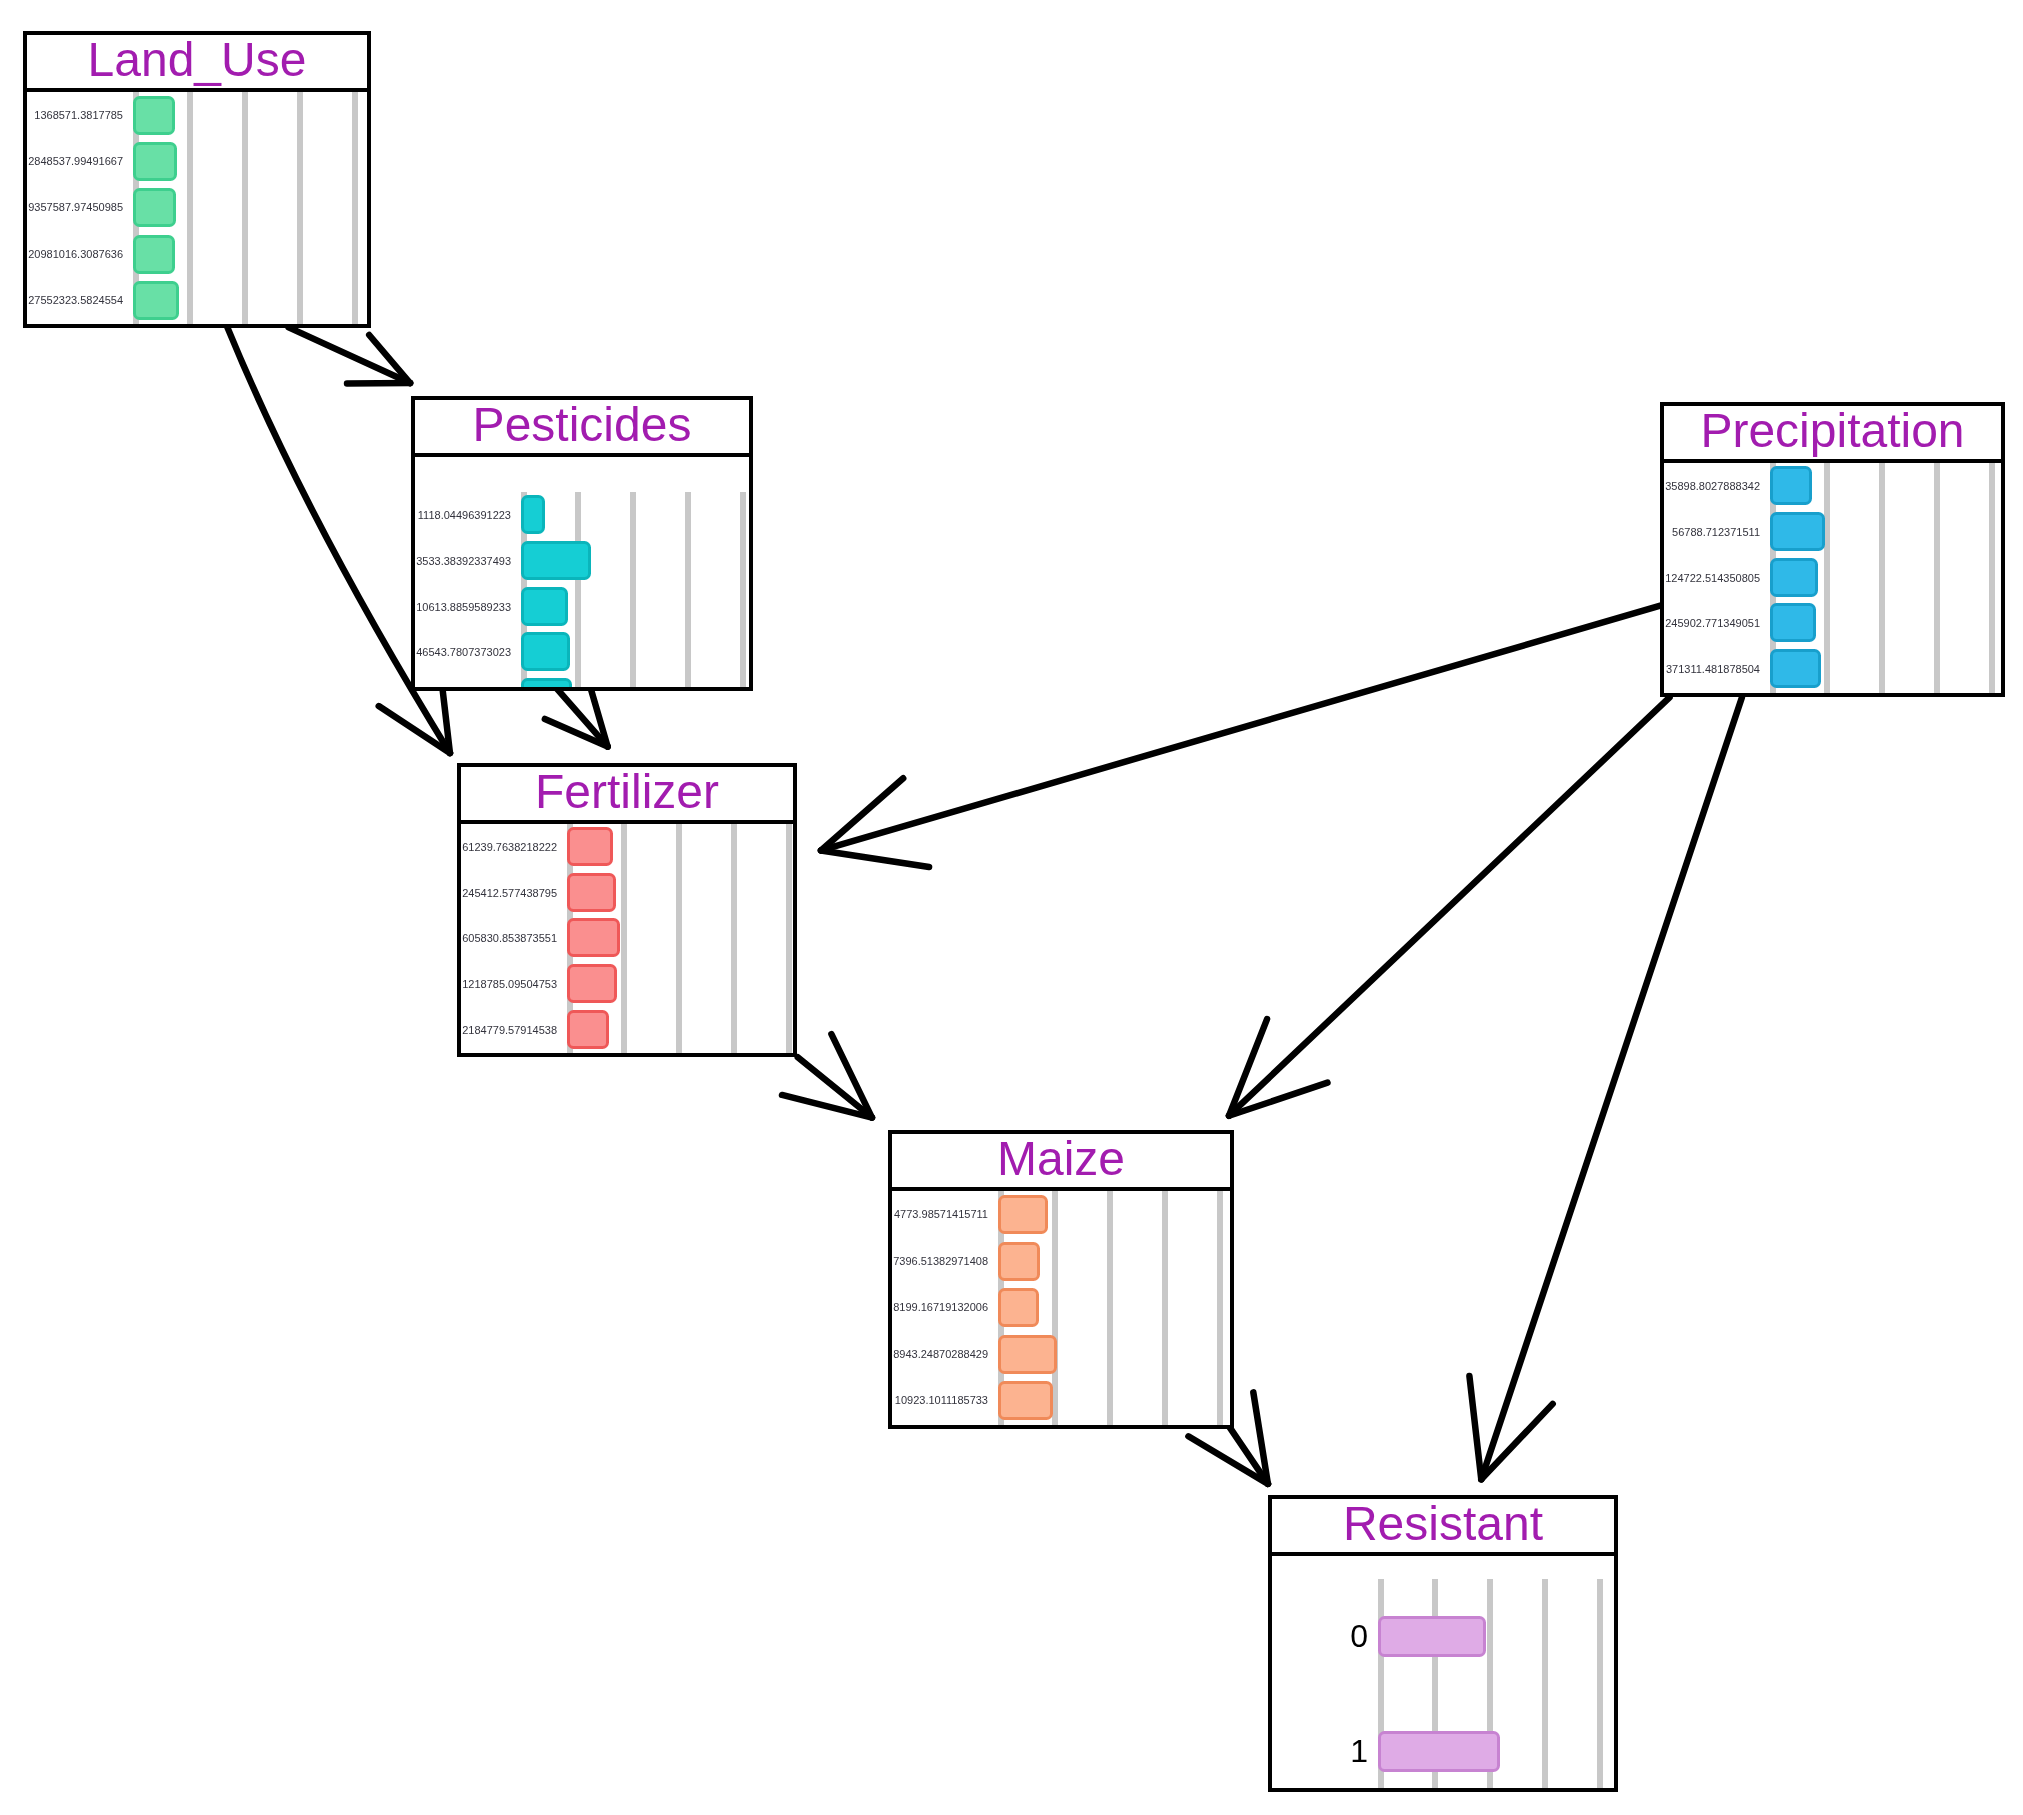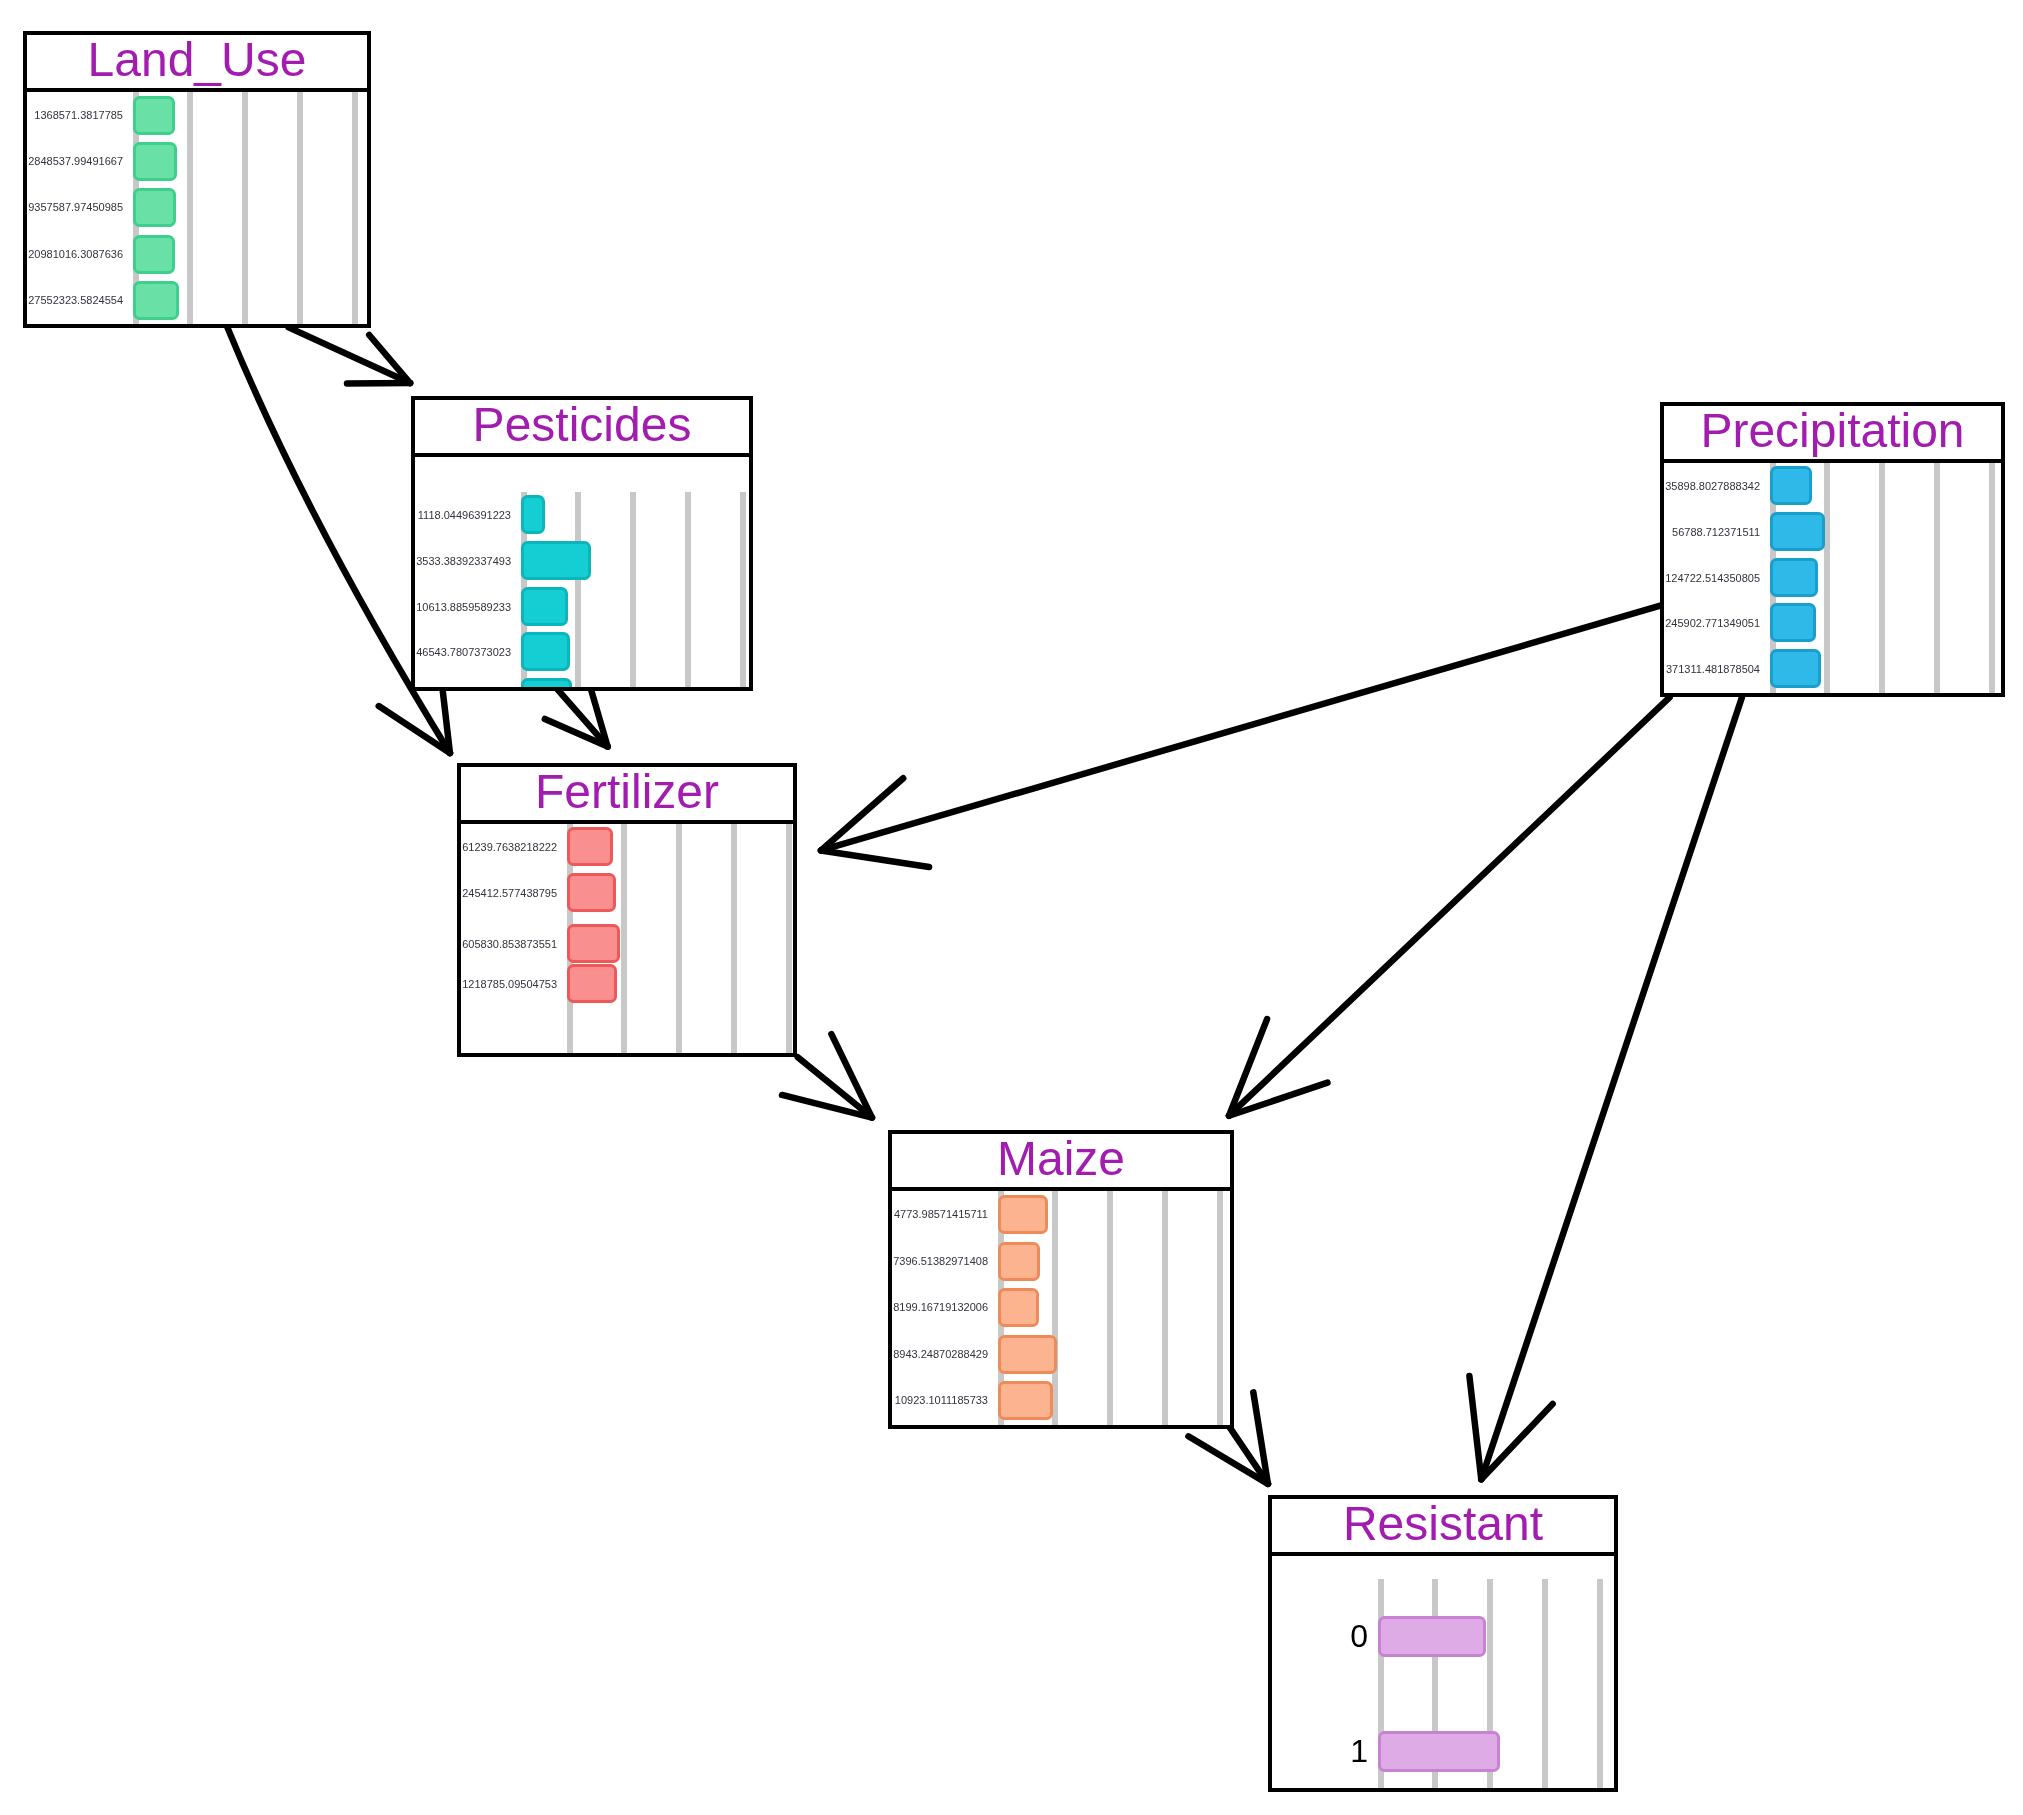--- a/index.html
+++ b/index.html
@@ -187,28 +187,32 @@
         <div class="gridline" style="left: 270px; background: rgb(200, 200, 200);"></div>
         <div class="gridline" style="left: 325px; background: rgb(200, 200, 200);"></div>
         <div class="state-row" style="top: 0px; height: 46px;">
           <div class="state-label" style="top: 0px; height: 46px; line-height: 46px;">61239.7638218222</div>
           <div class="bar" style="top: 3.3px; height: 39px; width: 46px; left: 106px; background: rgb(250, 143, 143); border-color: rgb(239, 88, 88);"></div>
         </div>
         <div class="state-row" style="top: 46px; height: 46px;">
           <div class="state-label" style="top: 0px; height: 46px; line-height: 46px;">245412.577438795</div>
           <div class="bar" style="top: 3.3px; height: 39px; width: 49px; left: 106px; background: rgb(250, 143, 143); border-color: rgb(239, 88, 88);"></div>
         </div>
-        <div class="state-row" style="top: 97px; height: 46px;">
+        <div class="state-row" style="top: 91px; height: 46px;">
           <div class="state-label" style="top: 0px; height: 46px; line-height: 46px;">605830.853873551</div>
           <div class="bar" style="top: 3.3px; height: 39px; width: 53px; left: 106px; background: rgb(250, 143, 143); border-color: rgb(239, 88, 88);"></div>
         </div>
         <div class="state-row" style="top: 137px; height: 46px;">
           <div class="state-label" style="top: 0px; height: 46px; line-height: 46px;">1218785.09504753</div>
           <div class="bar" style="top: 3.3px; height: 39px; width: 50px; left: 106px; background: rgb(250, 143, 143); border-color: rgb(239, 88, 88);"></div>
         </div>
+        <div class="state-row" style="top: 183px; height: 46px;">
+          <div class="state-label" style="top: 0px; height: 46px; line-height: 46px;">2184779.57914538</div>
+          <div class="bar" style="top: 3.3px; height: 39px; width: 42px; left: 106px; background: rgb(250, 143, 143); border-color: rgb(239, 88, 88);"></div>
+        </div>
       </div>
   </div>
 
   <div class="node" id="node-maize">
     <div class="node-title">Maize</div>
     <div class="node-body">
         <div class="gridline" style="left: 106px; background: rgb(200, 200, 200);"></div>
         <div class="gridline" style="left: 160px; background: rgb(200, 200, 200);"></div>
         <div class="gridline" style="left: 215px; background: rgb(200, 200, 200);"></div>
         <div class="gridline" style="left: 270px; background: rgb(200, 200, 200);"></div>

